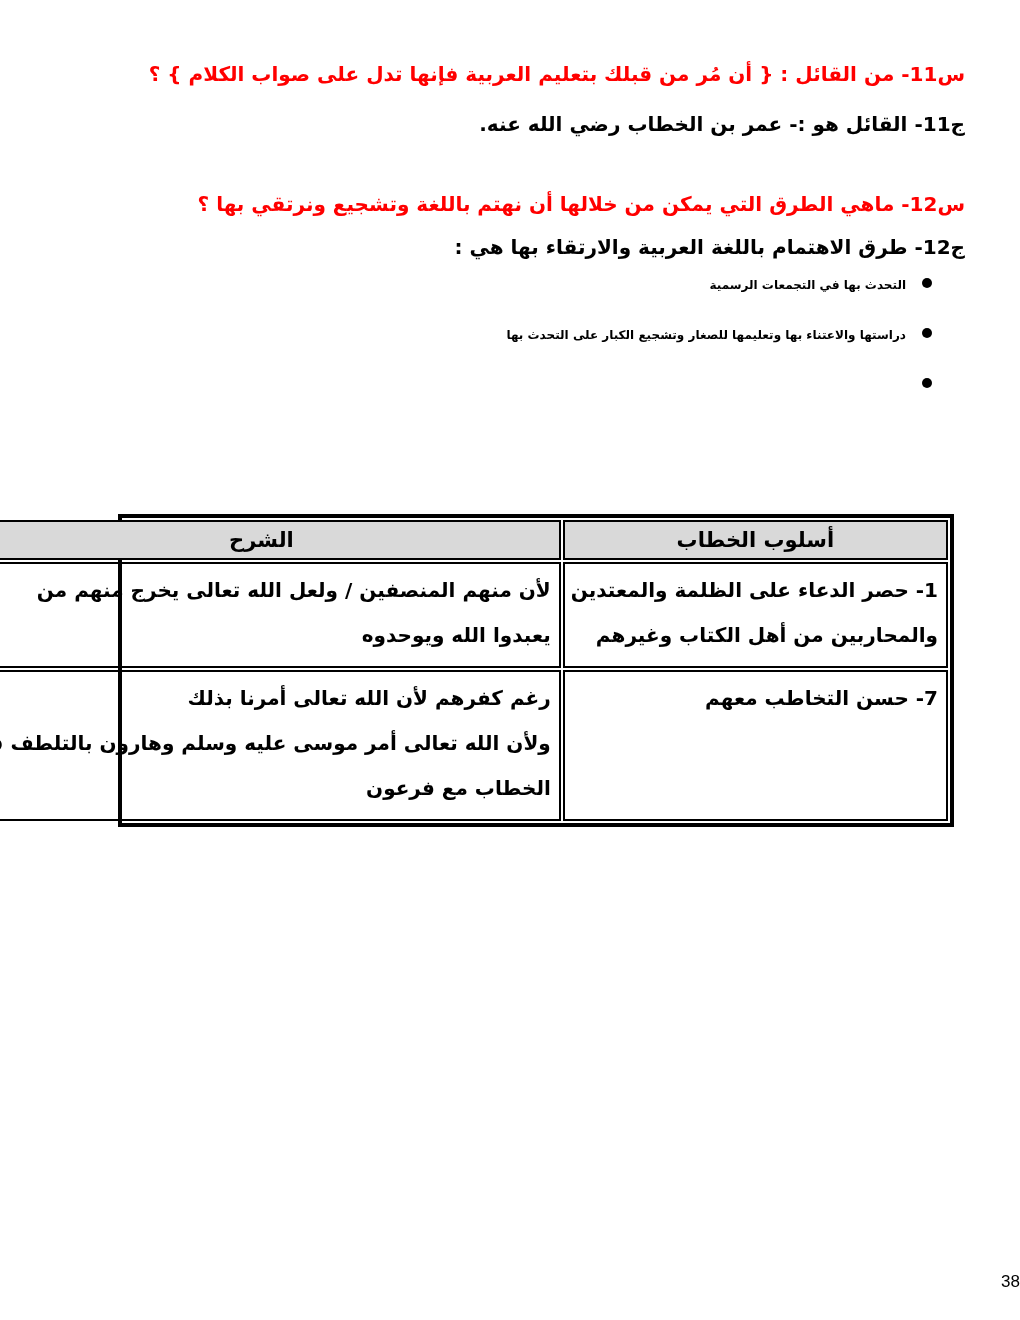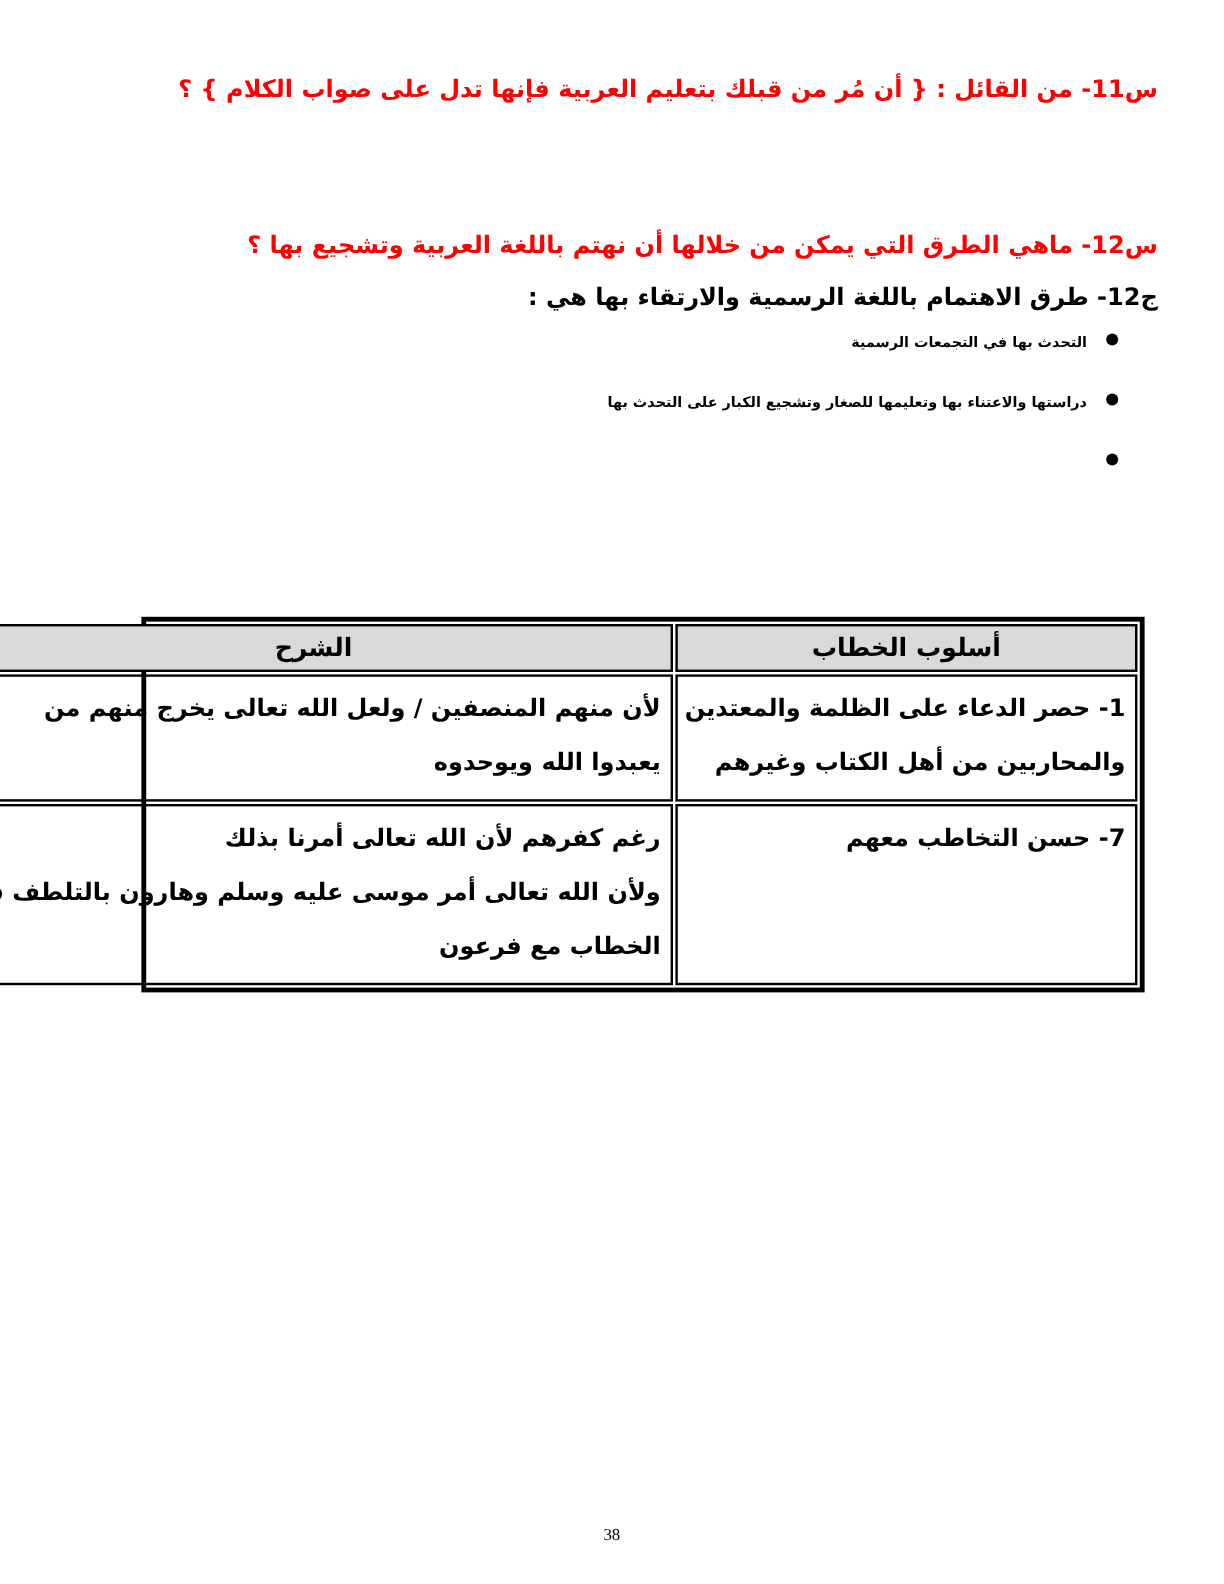--- a/index.html
+++ b/index.html
@@ -94,39 +94,40 @@
   .cell-line {
     display: block;
     line-height: 45px;
     font-size: 20px;
     white-space: nowrap;
   }
   .page-number {
     position: absolute;
     top: 1272px;
     left: 0; right: 0;
-    text-align: center;
-    font-family: Liberation Serif, serif;
+    text-align: right;
+    font-family: Liberation Sans, sans-serif;
     font-weight: normal;
-    font-size: 14px;
+    font-size: 17px;
     color: var(--ink);
     direction: ltr;
   }
 </style>
 </head>
 <body>
 
 <div class="page">
 
   <div class="qline" style="top:60px">س11- من القائل : { أن مُر من قبلك بتعليم العربية فإنها تدل على صواب الكلام } ؟</div>
 
+  <div class="aline" style="top:110px">ج11- القائل هو :- عمر بن الخطاب رضي الله عنه.</div>
 
-  <div class="qline" style="top:190px">س12- ماهي الطرق التي يمكن من خلالها أن نهتم باللغة العربية وتشجيع بها ؟</div>
+  <div class="qline" style="top:190px">س12- ماهي الطرق التي يمكن من خلالها أن نهتم باللغة وتشجيع ونرتقي بها ؟</div>
 
-  <div class="aline" style="top:233px">ج12- طرق الاهتمام باللغة الرسمية والارتقاء بها هي :</div>
+  <div class="aline" style="top:233px">ج12- طرق الاهتمام باللغة العربية والارتقاء بها هي :</div>
 
   <div class="bullet-list">
     <div class="bullet-item">
       <span class="dot"></span>
       <span>التحدث بها في التجمعات الرسمية</span>
     </div>
     <div class="bullet-item">
       <span class="dot"></span>
       <span>دراستها والاعتناء بها وتعليمها للصغار وتشجيع الكبار على التحدث بها</span>
     </div>

